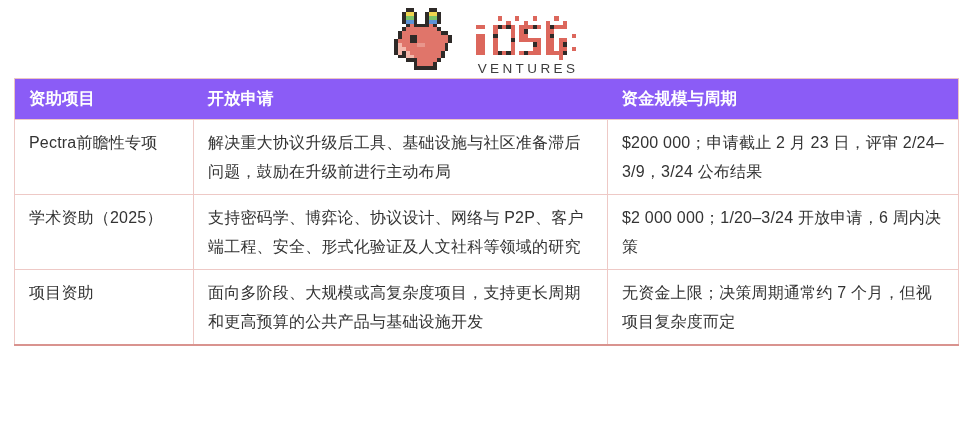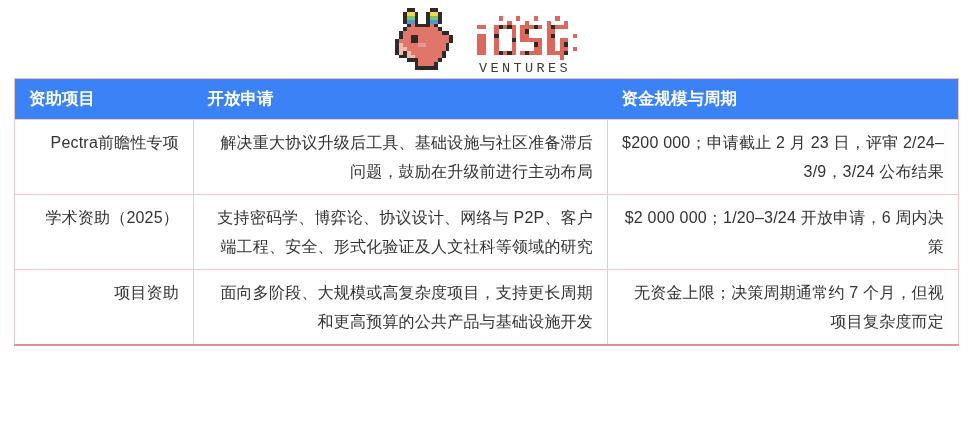--- a/index.html
+++ b/index.html
@@ -12,40 +12,40 @@
   .logo{
     position:absolute;top:6px;left:0;width:972px;
     display:flex;justify-content:center;align-items:flex-start;gap:12px;
   }
   .llama-wrap{margin-top:2px;}
   .llama-wrap svg{width:70px;height:62px;image-rendering:pixelated;shape-rendering:crispEdges;}
   .brand-block{display:flex;flex-direction:column;margin-top:10px;}
   .brand-block .iosg-svg{width:100px;height:44px;shape-rendering:crispEdges;}
   .ventures{
     margin-top:1px;margin-left:2px;
-    font-size:13.5px;letter-spacing:3.4px;color:#3c3c3c;font-weight:500;font-family:Liberation Mono, monospace;
+    font-size:13.5px;letter-spacing:3.4px;color:#3c3c3c;font-weight:500;
   }
   
   .grant-table{
     position:absolute;left:14px;top:78px;width:944px;
     border-collapse:collapse;table-layout:fixed;
     border:1px solid #ecc5c2;border-bottom:2px solid #d9938f;
   }
   .grant-table th{
-    background:#3b82f6;color:#ffffff;text-align:left;
+    background:#8b5cf6;color:#ffffff;text-align:left;
     font-size:16.5px;font-weight:700;
     height:40px;padding:0 14px;border:none;
   }
   .grant-table td{
     border:1px solid #eec9c6;
     font-size:16px;color:#333333;line-height:29px;
     padding:8px 14px;vertical-align:top;
     letter-spacing:0.2px;
   }
-  .grant-table tr.body-row{height:75px;text-align:right;}
+  .grant-table tr.body-row{height:75px;}
   .grant-table tr.body-row:last-child{height:61px;}
 </style>
 </head>
 <body>
 
 <div class="logo">
   <div class="llama-wrap">
     <svg id="llama-svg" viewBox="0 0 72 64" xmlns="http://www.w3.org/2000/svg">
         <rect x="12" y="0" width="4" height="4" fill="#2e2a28"></rect>
         <rect x="16" y="0" width="4" height="4" fill="#2e2a28"></rect>

